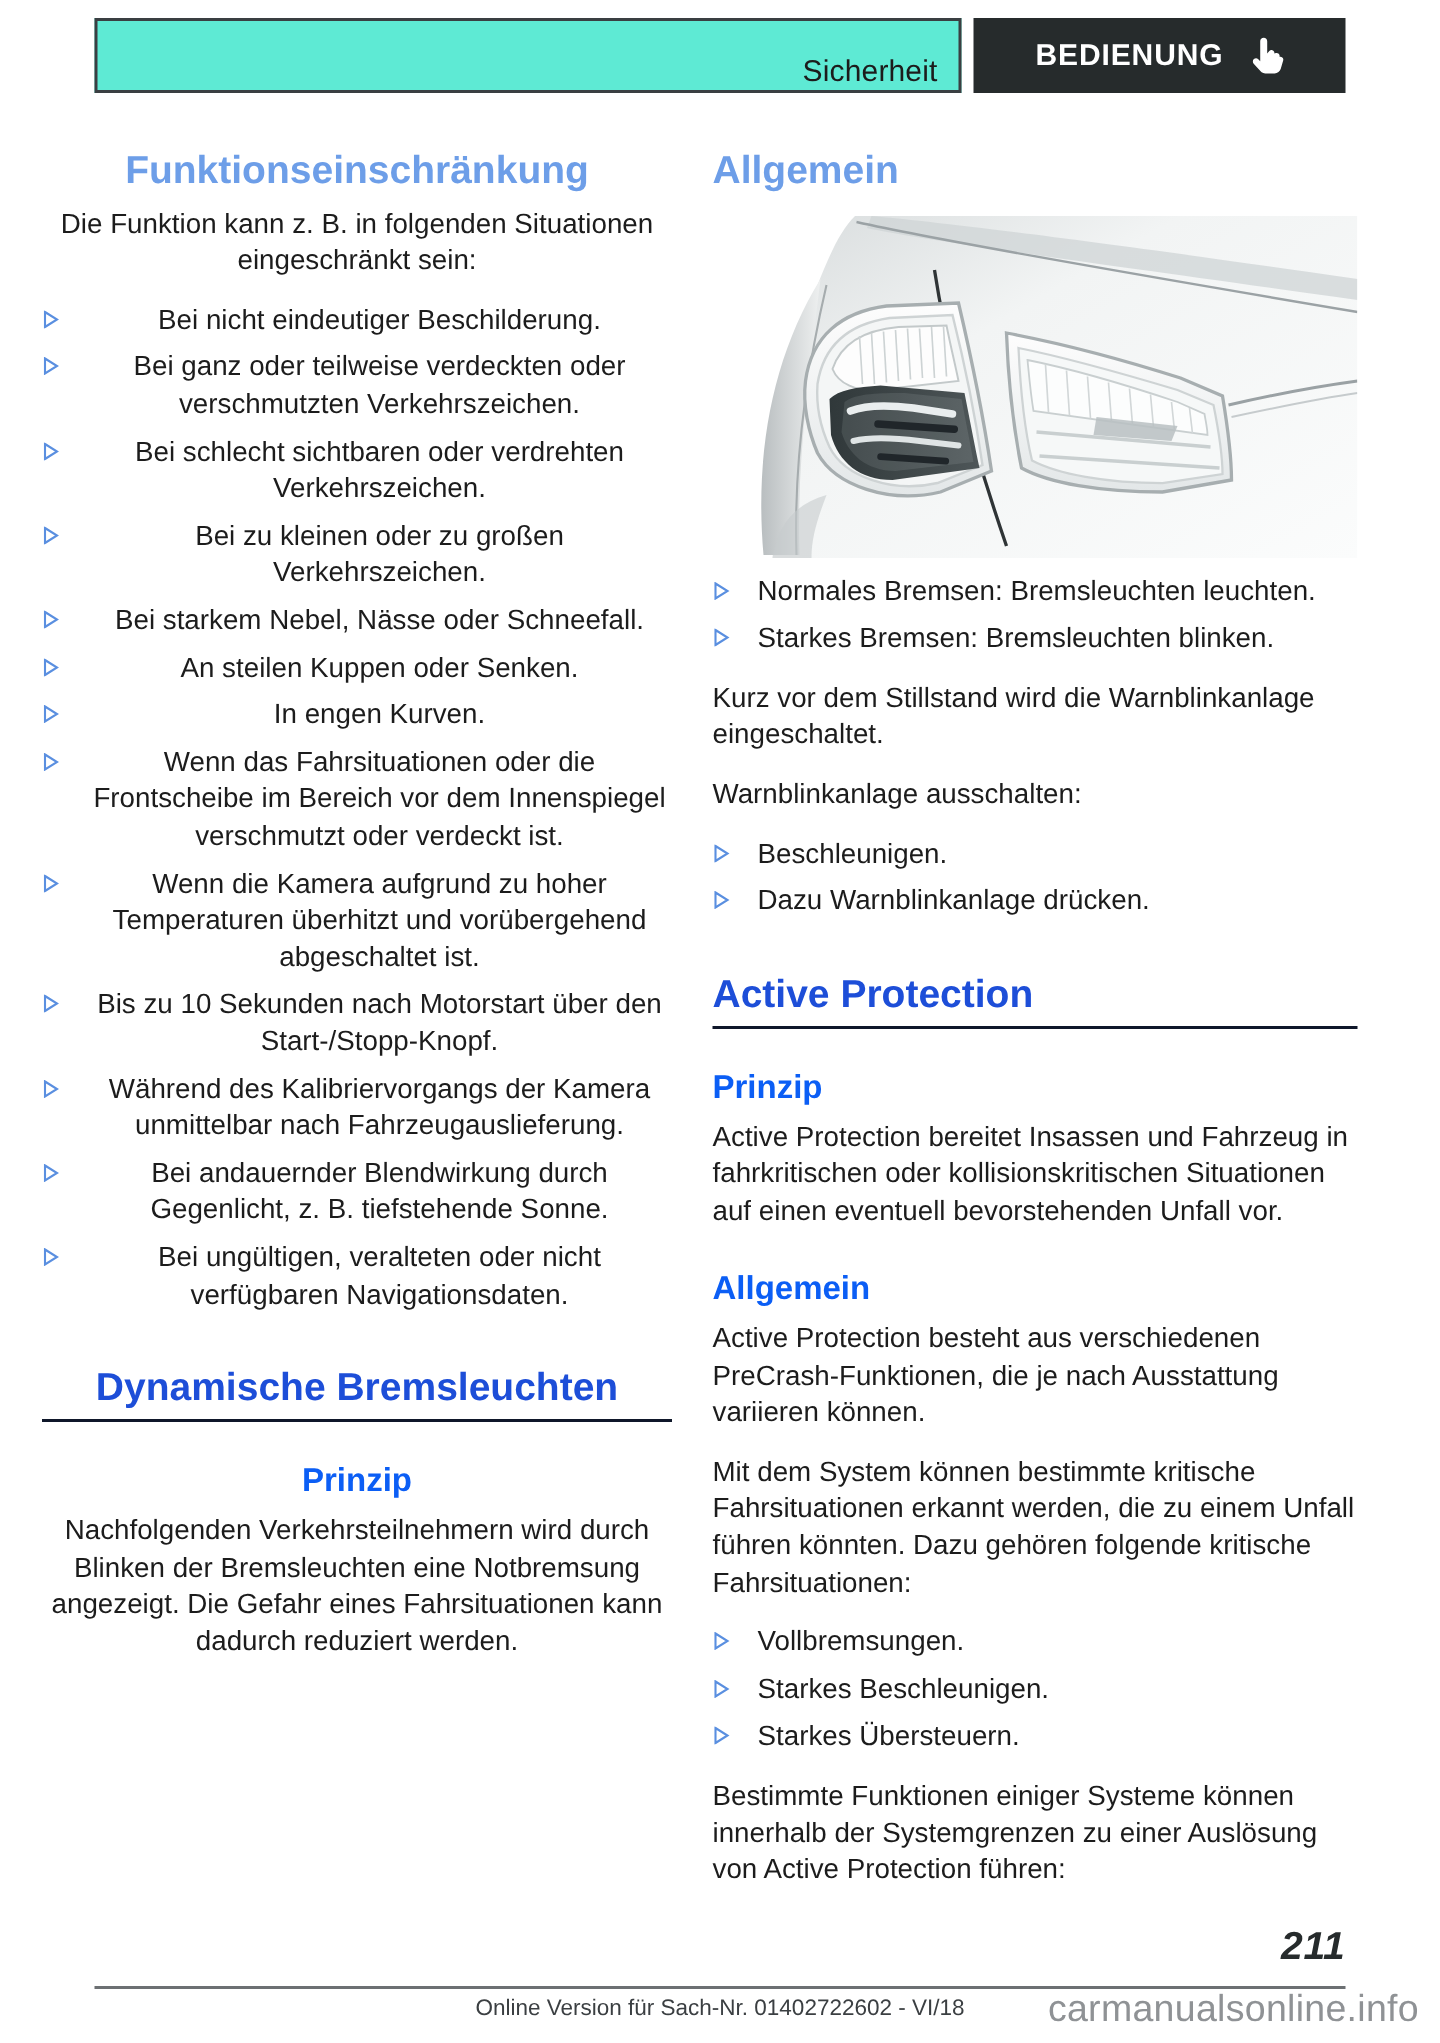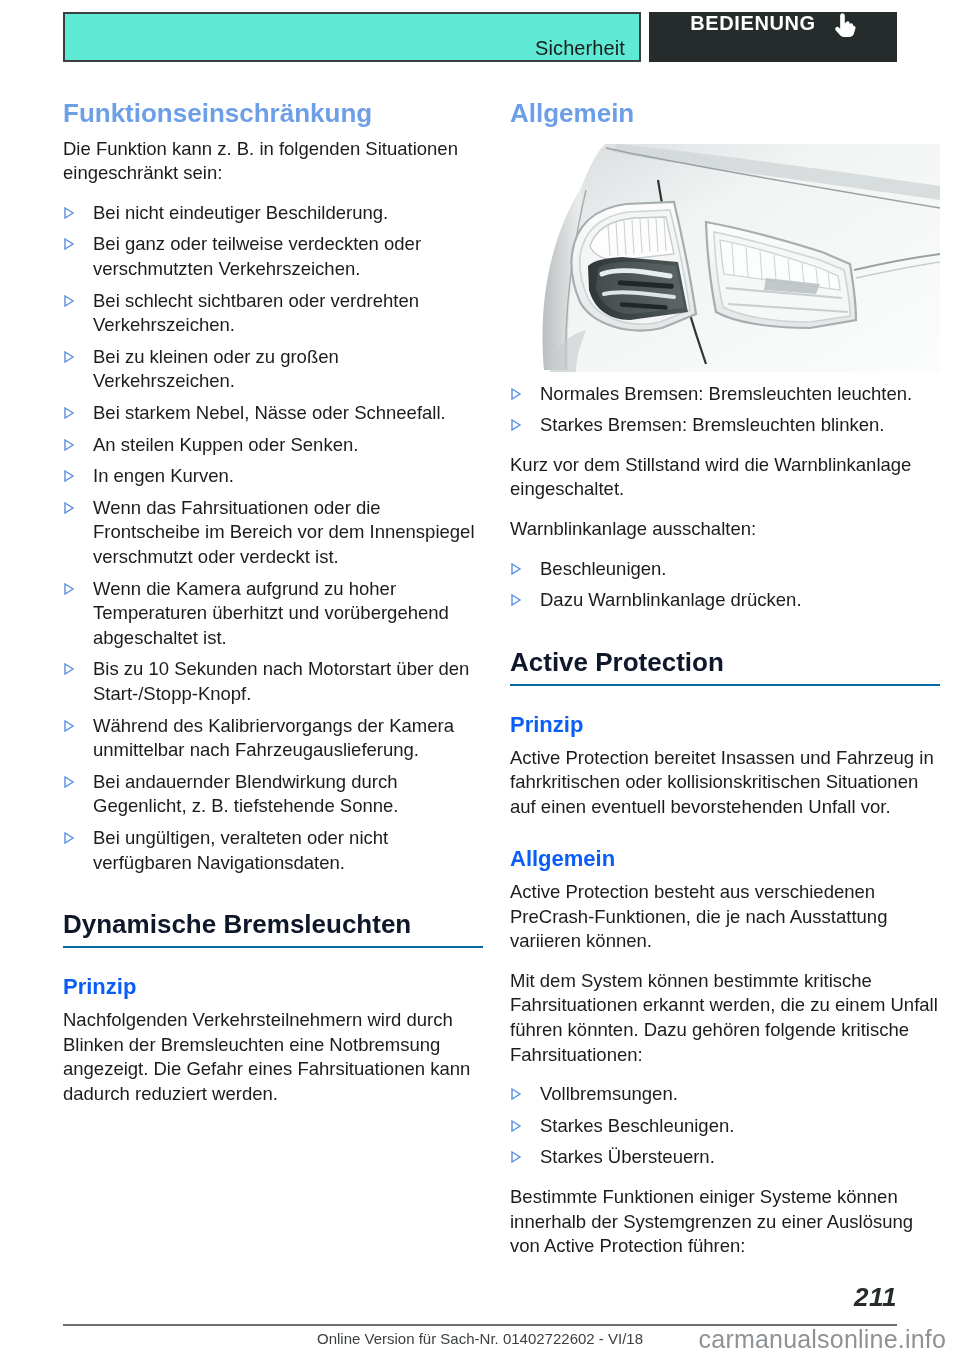--- a/index.html
+++ b/index.html
@@ -39,20 +39,21 @@
   .header-chapter-label {
     font-size: 20px;
     color: #1c1c1c;
     letter-spacing: .1px;
   }
   .header-tab {
     flex: 1 1 auto;
     margin-left: 8px;
     background: #262b2c;
     display: flex;
+    align-items: center;
     justify-content: center;
     gap: 18px;
     box-sizing: border-box;
   }
   .header-tab-label {
     color: #ffffff;
     font-size: 20px;
     font-weight: bold;
     letter-spacing: .6px;
   }
@@ -67,32 +68,32 @@
     position: absolute;
     left: 0;
     top: 98px;
     width: 960px;
     display: flex;
   }
   .col {
     width: 420px;
     box-sizing: border-box;
   }
-  .col-left  { margin-left: 63px; }
+  .col-left  { margin-left: 28px; text-align: center; }
   .col-right { margin-left: 27px; width: 430px; }
 
   
   h1.sec {
     font-size: 26px;
     font-weight: bold;
-    color: #0f172a;
+    color: #1d4ed8;
     margin: 0;
     line-height: 1.18;
     padding-bottom: 6px;
-    border-bottom: 2px solid #0369a1;
+    border-bottom: 2px solid #0f172a;
   }
   h1.sec.light {
     color: #6d9ee8;
     border-bottom: none;
     padding-bottom: 0;
   }
   h2.sub {
     font-size: 22px;
     font-weight: bold;
     color: #0b5ef5;

